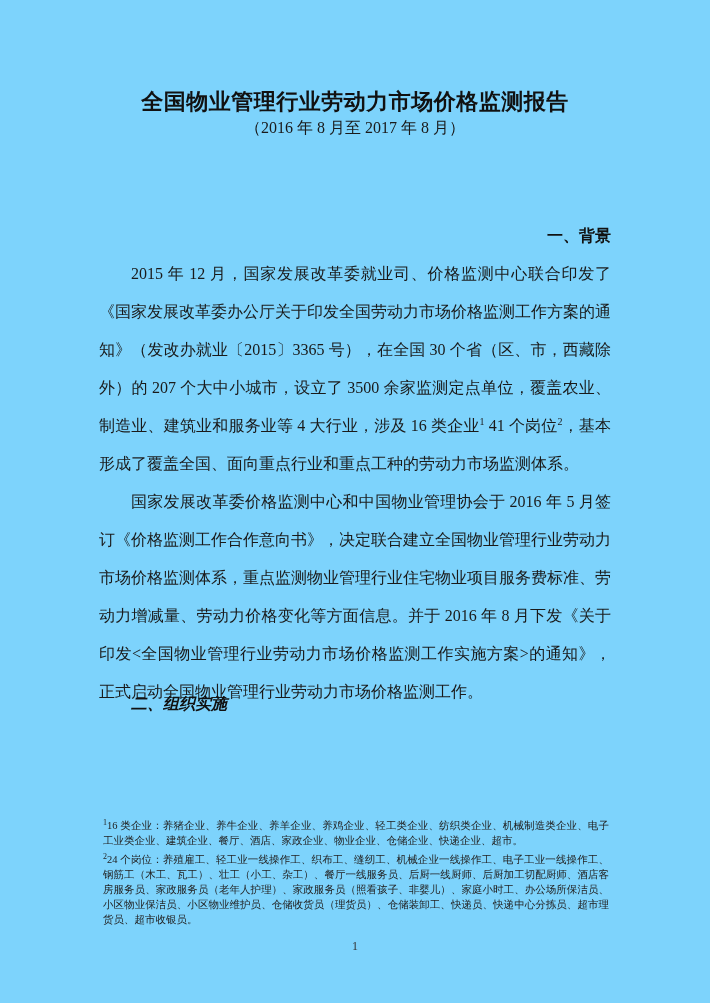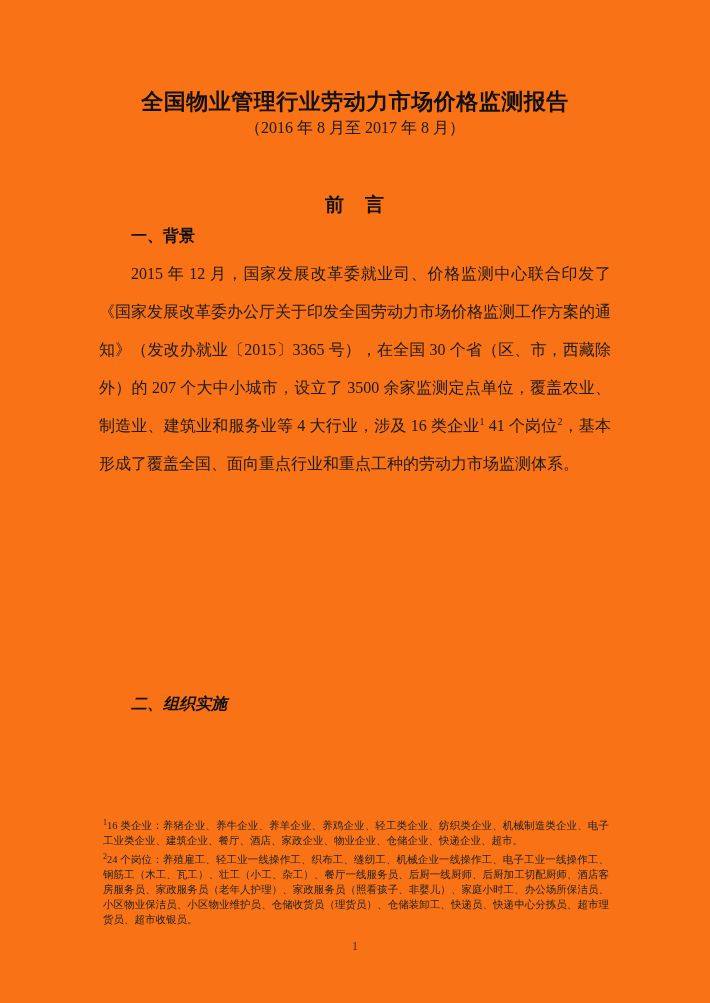--- a/index.html
+++ b/index.html
@@ -4,21 +4,21 @@
 <style>
   html, body {
     margin: 0;
     padding: 0;
     background: #ffffff;
   }
   .page {
     position: relative;
     width: 710px;
     height: 1003px;
-    background: #f97316;
+    background: #7dd3fc;
     color: #1a1a1a;
     font-family: "Liberation Serif", "DejaVu Serif", serif;
     overflow: hidden;
   }
   .content {
     position: absolute;
     left: 99px;
     top: 0;
     width: 512px;
     height: 100%;
@@ -53,21 +53,21 @@
     color: #111;
   }
   .sec-heading {
     font-family: "Liberation Sans", "DejaVu Sans", sans-serif;
     font-weight: bold;
     font-size: 16px;
     line-height: 24px;
     text-indent: 2em;
     color: #111;
   }
-  .sec-heading.s1 { top: 224px; }
+  .sec-heading.s1 { top: 224px; text-align: right; }
   .sec-heading.s2 { top: 692px; font-style: italic; }
 
   .body-para {
     font-size: 16px;
     line-height: 38px;
     text-align: justify;
     text-indent: 2em;
     word-break: break-all;
   }
   .body-para.p1 { top: 255px; }
@@ -113,26 +113,26 @@
 </head>
 <body>
 
 <div class="page">
   <div class="content">
 
     <h1 class="block title">全国物业管理行业劳动力市场价格监测报告</h1>
 
     <div class="block subtitle">（2016 年 8 月至 2017 年 8 月）</div>
 
-    <h2 class="block preface-heading">前　言</h2>
 
     <h3 class="block sec-heading s1">一、背景</h3>
 
     <p class="block body-para p1"><span>2015 年 12 月，国家发展改革委就业司、价格监测中心联合印发了《国家发展改革委办公厅关于印发全国劳动力市场价格监测工作方案的通知》（发改办就业〔2015〕3365 号），在全国 30 个省（区、市，西藏除外）的 207 个大中小城市，设立了 3500 余家监测定点单位，覆盖农业、制造业、建筑业和服务业等 4 大行业，涉及 16 类企业</span><sup class="fnref">1</sup><span> 41 个岗位</span><sup class="fnref">2</sup><span>，基本形成了覆盖全国、面向重点行业和重点工种的劳动力市场监测体系。</span></p>
 
+    <p class="block body-para p2">国家发展改革委价格监测中心和中国物业管理协会于 2016 年 5 月签订《价格监测工作合作意向书》，决定联合建立全国物业管理行业劳动力市场价格监测体系，重点监测物业管理行业住宅物业项目服务费标准、劳动力增减量、劳动力价格变化等方面信息。并于 2016 年 8 月下发《关于印发&lt;全国物业管理行业劳动力市场价格监测工作实施方案&gt;的通知》，正式启动全国物业管理行业劳动力市场价格监测工作。</p>
 
     <h3 class="block sec-heading s2">二、组织实施</h3>
 
   </div>
 
   <div class="footnotes">
     <p class="footnote"><sup>1</sup><span>16 类企业：养猪企业、养牛企业、养羊企业、养鸡企业、轻工类企业、纺织类企业、机械制造类企业、电子工业类企业、建筑企业、餐厅、酒店、家政企业、物业企业、仓储企业、快递企业、超市。</span></p>
     <p class="footnote"><sup>2</sup><span>24 个岗位：养殖雇工、轻工业一线操作工、织布工、缝纫工、机械企业一线操作工、电子工业一线操作工、钢筋工（木工、瓦工）、壮工（小工、杂工）、餐厅一线服务员、后厨一线厨师、后厨加工切配厨师、酒店客房服务员、家政服务员（老年人护理）、家政服务员（照看孩子、非婴儿）、家庭小时工、办公场所保洁员、小区物业保洁员、小区物业维护员、仓储收货员（理货员）、仓储装卸工、快递员、快递中心分拣员、超市理货员、超市收银员。</span></p>
   </div>
 

